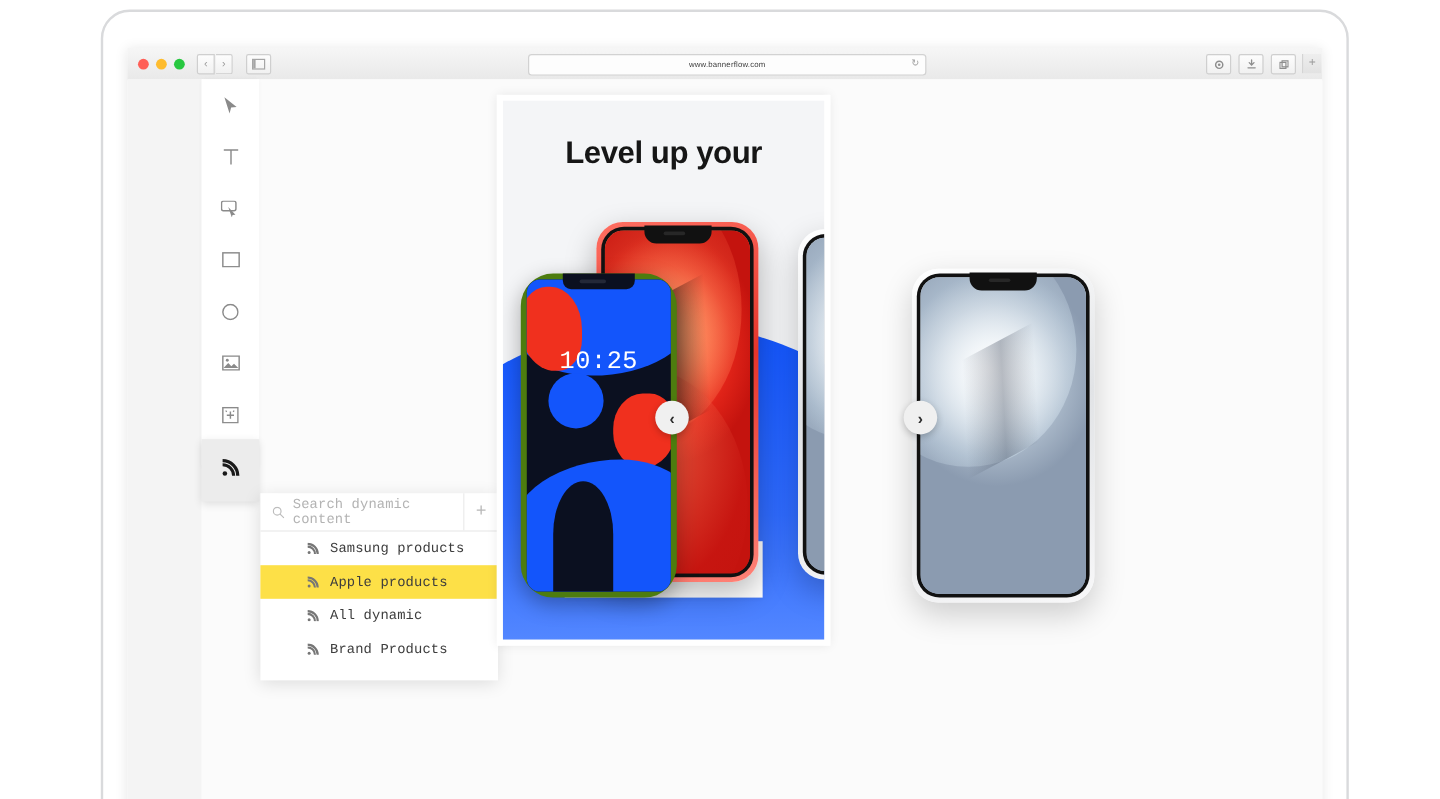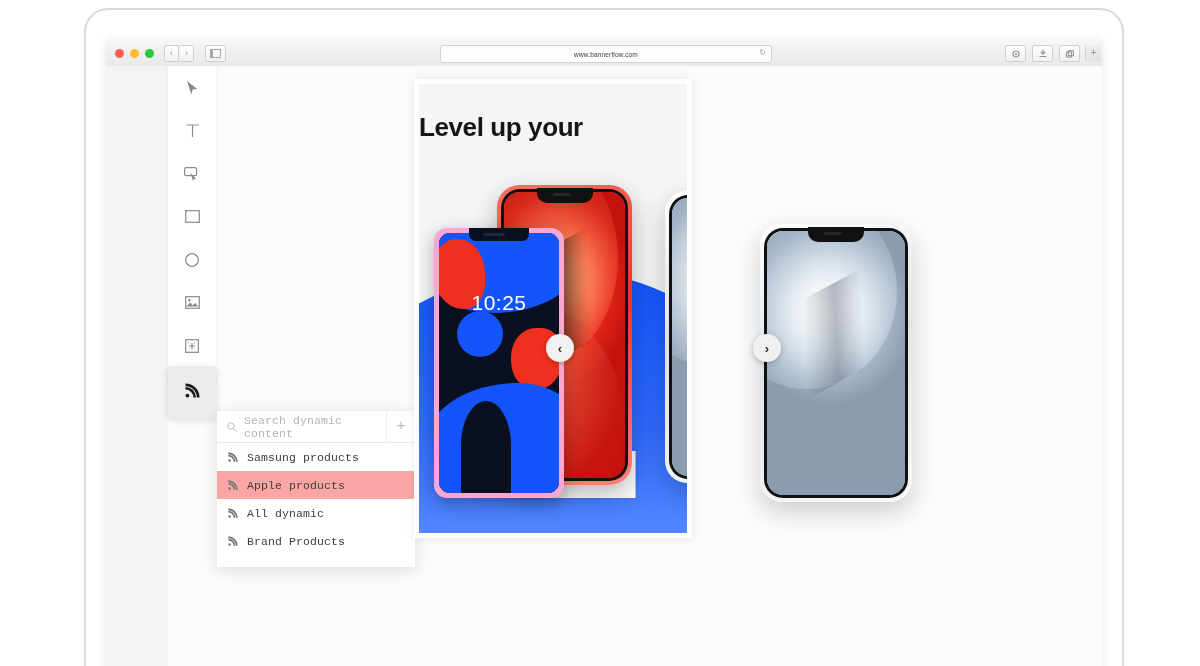--- a/index.html
+++ b/index.html
@@ -120,23 +120,23 @@
   .dd-input{
     flex:1;font-size:11.5px;color:#b3b3b3;letter-spacing:.1px;
   }
   .dd-add{
     width:28px;height:31px;border-left:1px solid #ececec;
     display:flex;align-items:center;justify-content:center;
     font-size:15px;color:#b8b8b8;line-height:1;
   }
   .dd-item{
     height:28px;display:flex;align-items:center;
-    font-size:11.5px;color:#3d3d3d;letter-spacing:.1px;
-  }
-  .dd-item.hl{background:#fca5a5;}
+    font-size:11.5px;color:#3d3d3d;letter-spacing:.1px;padding-left:28px;
+  }
+  .dd-item.hl{background:#fde047;}
   .dd-rss{margin-left:11px;margin-right:9px;display:flex;color:#767676;}
   .dd-pad{height:12px;}
 
   
   .canvas-area{position:absolute;left:62px;top:0;right:0;bottom:0;background:#fbfbfb;}
 
   .banner-select{
     position:absolute;left:414px;top:79px;width:278px;height:459px;
     border:5px solid #ffffff;
     box-shadow:0 0 9px rgba(0,0,0,.09);
@@ -146,41 +146,42 @@
     position:absolute;left:0;top:0;right:0;bottom:0;
     background:#f4f5f7;
     overflow:hidden;
   }
   .blue-arc{
     position:absolute;left:-46%;bottom:-116px;width:192%;height:380px;
     background:linear-gradient(180deg,#1356ff 0%,#2f6bff 42%,#7aa5ff 100%);
     border-radius:50% 50% 0 0 / 62% 62% 0 0;
   }
   .banner-head{
-    position:absolute;left:0;right:0;top:28px;text-align:left;
+    position:absolute;left:0;right:0;top:28px;text-align:center;
     font-size:26px;line-height:1.17;font-weight:bold;color:#161616;
     letter-spacing:-.4px;
   }
   .cta{
     position:absolute;left:50%;transform:translateX(-50%);bottom:35px;
     background:#ffffff;
     padding:13px 25px;
     font-size:18px;font-weight:bold;color:#4d4d4d;
     letter-spacing:-.1px;white-space:nowrap;
     box-shadow:0 1px 3px rgba(0,0,0,.06);
   }
 
   
   .phone{position:absolute;}
 
   
   .phone-l{left:-90px;top:112px;width:128px;height:285px;}
   .android-body{
-    position:absolute;inset:0;background:#f9a8d4;border-radius:13px;
+    position:absolute;inset:0;background:#4d7c0f;border-radius:27px;
     box-shadow:0 6px 18px rgba(0,0,0,.3);
+    font-family:Liberation Mono, monospace;
   }
   .android-screen{
     position:absolute;left:5px;top:5px;right:5px;bottom:5px;
     border-radius:11px;background:#0b1020;overflow:hidden;
   }
   .android-notch{
     position:absolute;left:50%;transform:translateX(-50%);top:0;
     width:60px;height:13px;background:#0b1020;
     border-radius:0 0 7px 7px;z-index:4;
   }

